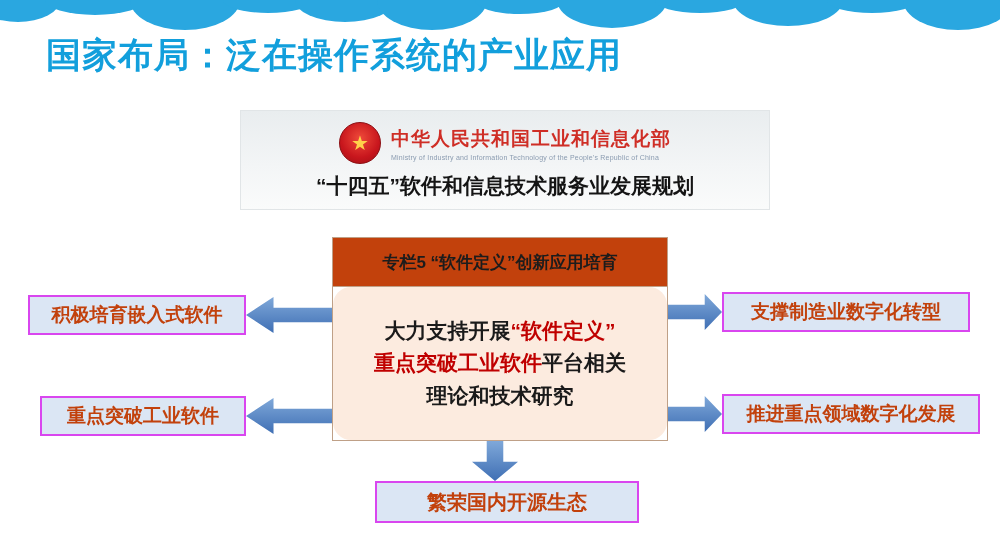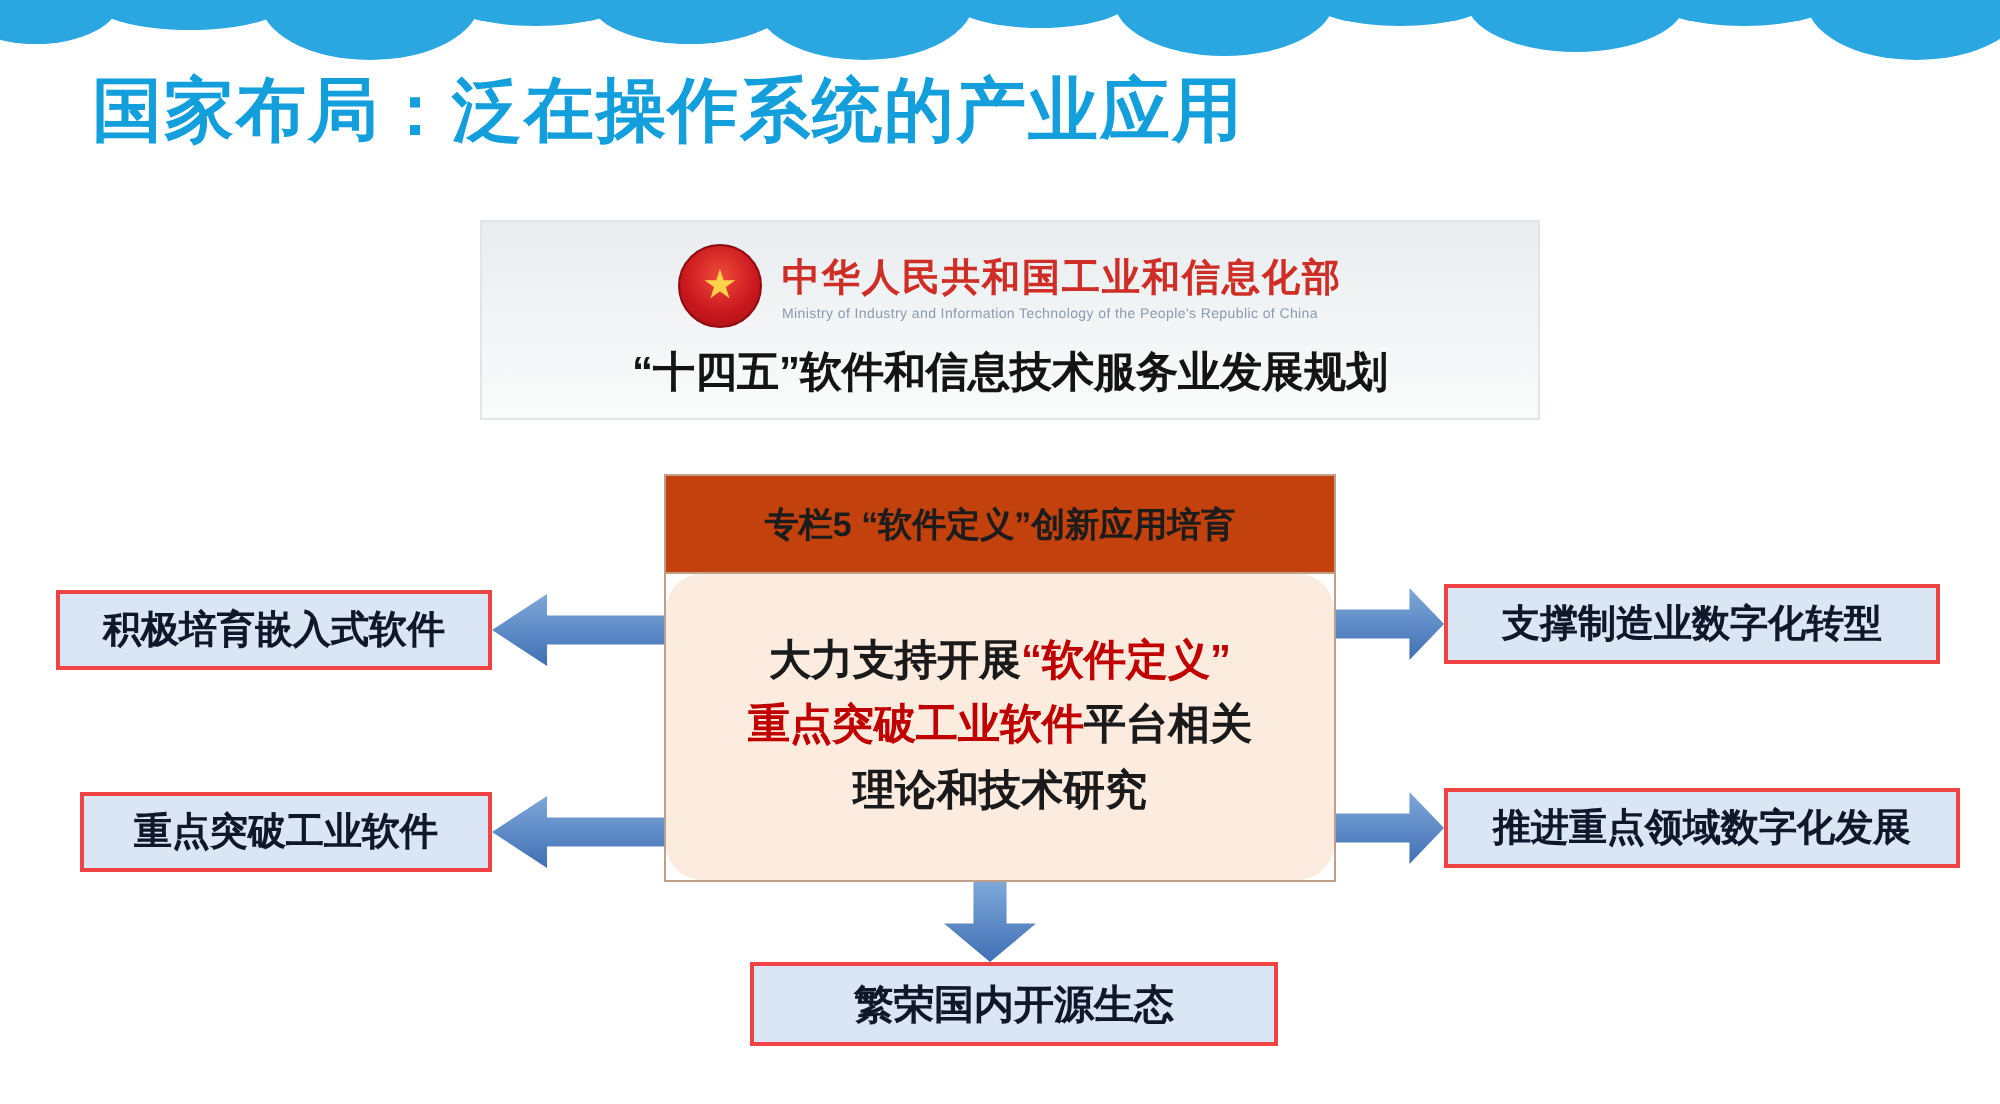--- a/index.html
+++ b/index.html
@@ -48,22 +48,22 @@
     font-weight:bold;font-size:17px;color:#1c1c1c;
   }
   .center-body{
     flex:1 1 auto;background:#fcebdf;
     display:flex;flex-direction:column;justify-content:center;
     text-align:center;font-size:21px;font-weight:bold;color:#1a1a1a;line-height:1.55;border-radius:18px;
   }
   .center-body .red{color:#c00000;}
   
   .bluebox{
-    position:absolute;background:#dbe6f4;border:2px solid #ef4444;box-sizing:border-box;
-    color:#0f172a;font-weight:bold;font-size:19px;
+    position:absolute;background:#dbe6f4;border:2px solid #d946ef;box-sizing:border-box;
+    color:#c2410c;font-weight:bold;font-size:19px;
     display:flex;align-items:center;justify-content:center;white-space:nowrap;
   }
   .left1{left:28px;top:295px;width:218px;height:40px;}
   .left2{left:40px;top:396px;width:206px;height:40px;}
   .right1{left:722px;top:292px;width:248px;height:40px;}
   .right2{left:722px;top:394px;width:258px;height:40px;}
   .bottom1{left:375px;top:481px;width:264px;height:42px;font-size:20px;}
   
   .arrow{position:absolute;background:linear-gradient(#7fa8d9,#3f6fb4);}
   .arrow-left{

